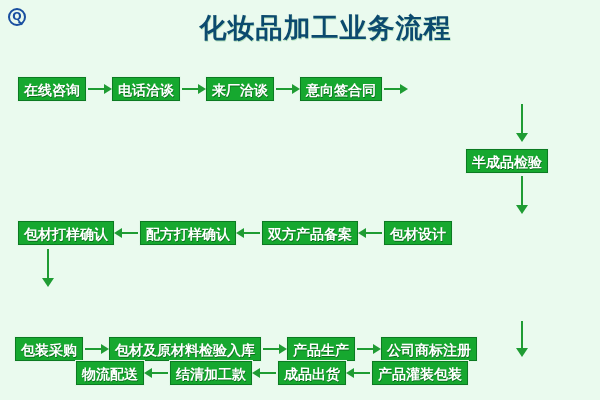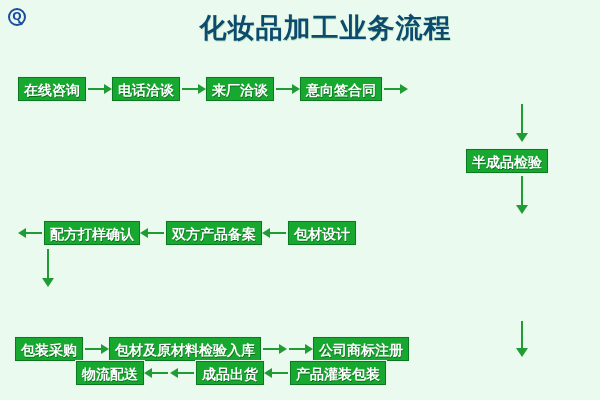--- a/index.html
+++ b/index.html
@@ -203,20 +203,21 @@
           <div class="shaft"></div>
           <div class="head"></div>
         </div>
       </div>
 
     <div class="row" id="row-2" style="left:466px; top:88px;">
         <div class="node">半成品检验</div>
       </div>
 
     <div class="row" id="row-3" style="left:18px; top:160px;">
+        <div class="node">包材打样确认</div>
         <div class="arrow-h left">
           <div class="shaft"></div>
           <div class="head"></div>
         </div>
         <div class="node">配方打样确认</div>
         <div class="arrow-h left">
           <div class="shaft"></div>
           <div class="head"></div>
         </div>
         <div class="node">双方产品备案</div>
@@ -231,33 +232,35 @@
         <div class="node">包装采购</div>
         <div class="arrow-h right">
           <div class="shaft"></div>
           <div class="head"></div>
         </div>
         <div class="node">包材及原材料检验入库</div>
         <div class="arrow-h right">
           <div class="shaft"></div>
           <div class="head"></div>
         </div>
+        <div class="node">产品生产</div>
         <div class="arrow-h right">
           <div class="shaft"></div>
           <div class="head"></div>
         </div>
         <div class="node">公司商标注册</div>
       </div>
 
     <div class="row" id="row-5" style="left:76px; top:300px;text-align:right;">
         <div class="node">物流配送</div>
         <div class="arrow-h left">
           <div class="shaft"></div>
           <div class="head"></div>
         </div>
+        <div class="node">结清加工款</div>
         <div class="arrow-h left">
           <div class="shaft"></div>
           <div class="head"></div>
         </div>
         <div class="node">成品出货</div>
         <div class="arrow-h left">
           <div class="shaft"></div>
           <div class="head"></div>
         </div>
         <div class="node">产品灌装包装</div>

